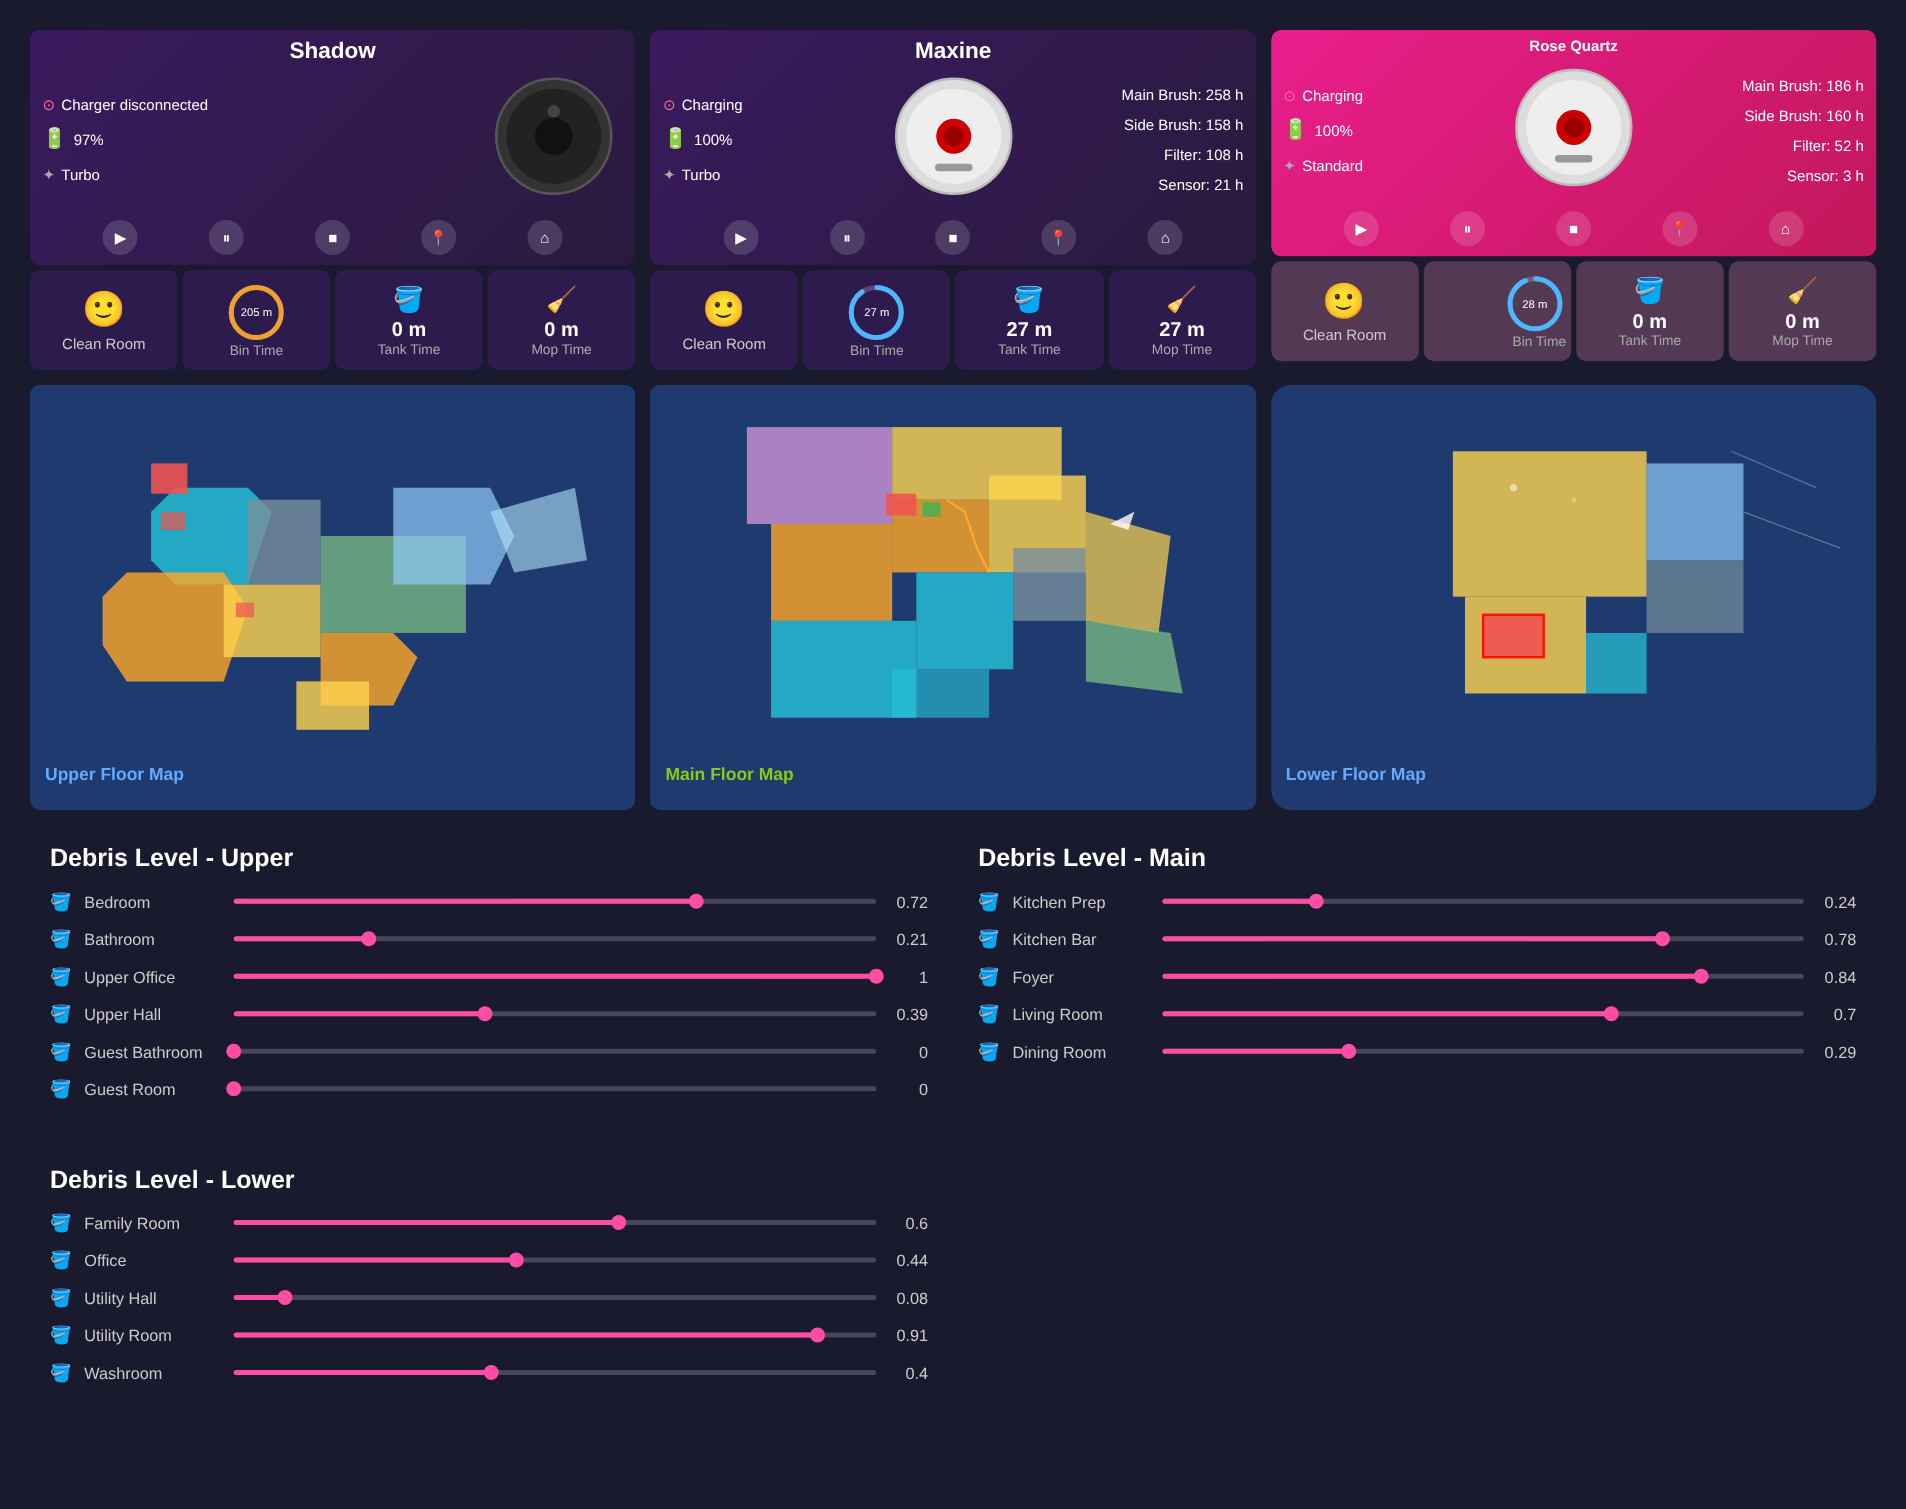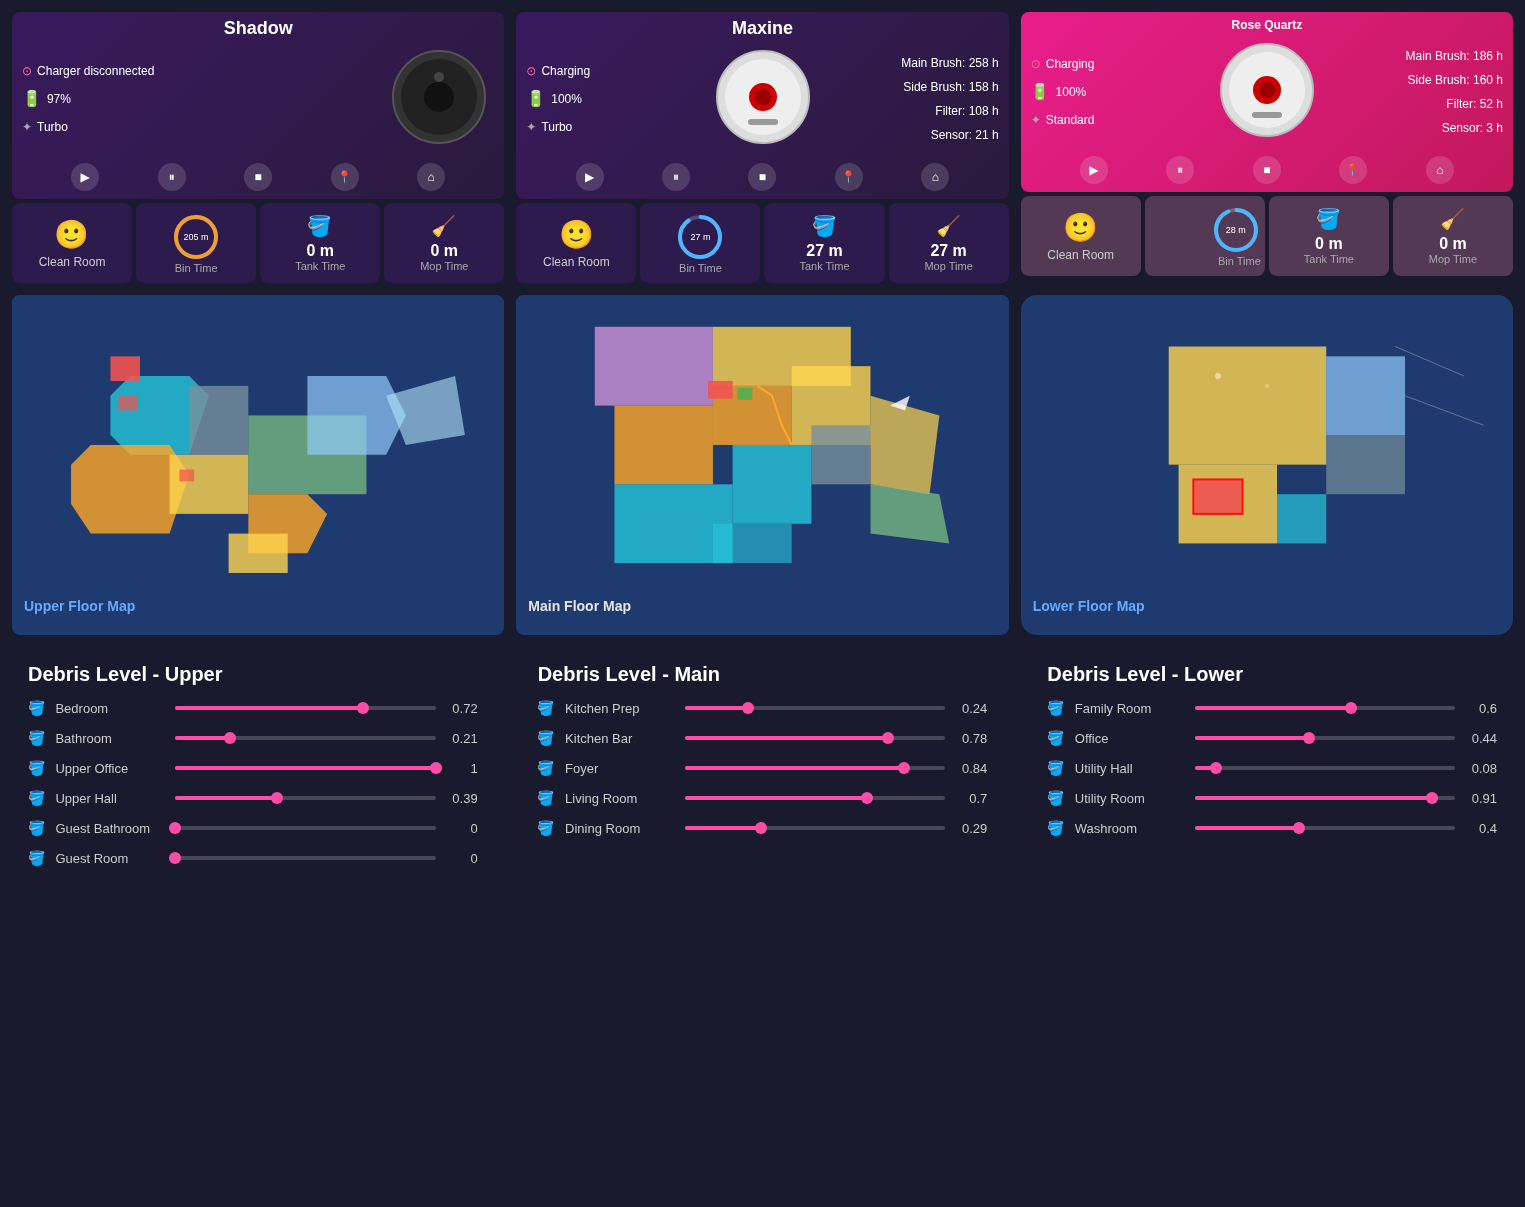--- a/index.html
+++ b/index.html
@@ -13,21 +13,21 @@
       display: flex;
       align-items: center;
       gap: 5px;
       font-size: 12px;
     }
   </style>
 </head>
 <body>
 
 <div id="app">
-    <div style="padding:4px;">
+    <div style="padding:16px;">
       <div style="display:grid;grid-template-columns:1fr 1fr 1fr;gap:4px;padding:4px;">
   <div style="display:flex;flex-direction:column;">
 
     <div style="background:linear-gradient(135deg, #3a1a5e, #2a1a3e);border-radius:8px;overflow:hidden;margin:4px 4px 0;">
       <div style="text-align:center;padding:6px 0 2px;font-size:18px;font-weight:bold;color:#fff;">Shadow</div>
       <div style="display:flex;align-items:center;padding:6px 10px;gap:6px;">
 
         <div style="flex:1;font-size:12px;line-height:2;">
           <div class="row-info">
             <span style="color:#ff6b9d;">⊙</span>
@@ -298,21 +298,21 @@
   <rect x="200" y="230" width="80" height="40" fill="#26c6da" opacity="0.6"></rect>
 
   <rect x="195" y="85" width="25" height="18" fill="#ef5350" opacity="0.9"></rect>
   <rect x="225" y="92" width="15" height="12" fill="#4caf50" opacity="0.9"></rect>
 
   <polyline points="245,90 260,100 270,130 280,150" stroke="#ffa726" stroke-width="2" fill="none"></polyline>
 
   <polygon points="380,110 400,100 395,115" fill="#fff" opacity="0.8"></polygon>
 </svg>
     </div>
-    <div style="padding:8px 12px;font-size:14px;color:#e5e5e5;font-weight:bold;">Main Floor Map</div>
+    <div style="padding:8px 12px;font-size:14px;color:#84cc16;font-weight:bold;">Main Floor Map</div>
   </div>
   <div style="background:#1e3a6e;border-radius:16px;overflow:hidden;height:340px;margin:4px 4px 0;">
     <div style="width:100%;height:295px;background:#1e3a6e;position:relative;overflow:hidden;">
       <svg width="100%" height="295" viewBox="0 0 500 295" style="position:absolute;top:0;left:0;">
   <rect x="0" y="0" width="500" height="295" fill="#1e3a6e"></rect>
   <rect x="150" y="50" width="160" height="120" fill="#ffd54f" opacity="0.8"></rect>
   <rect x="310" y="60" width="80" height="80" fill="#90caf9" opacity="0.7"></rect>
   <rect x="310" y="140" width="80" height="60" fill="#78909c" opacity="0.7"></rect>
   <rect x="160" y="170" width="100" height="80" fill="#ffd54f" opacity="0.8"></rect>
   <rect x="260" y="200" width="50" height="50" fill="#26c6da" opacity="0.7"></rect>
@@ -322,21 +322,21 @@
   <circle cx="200" cy="80" r="3" fill="#fff" opacity="0.5"></circle>
   <circle cx="250" cy="90" r="2" fill="#fff" opacity="0.3"></circle>
 
   <line x1="380" y1="50" x2="450" y2="80" stroke="#fff" stroke-width="1" opacity="0.3"></line>
   <line x1="390" y1="100" x2="470" y2="130" stroke="#fff" stroke-width="1" opacity="0.3"></line>
 </svg>
     </div>
     <div style="padding:8px 12px;font-size:14px;color:#6af;font-weight:bold;">Lower Floor Map</div>
   </div>
       </div>
-      <div style="display:grid;grid-template-columns:1fr 1fr 1fr;gap:20px;padding:4px;">
+      <div style="display:grid;grid-template-columns:1fr 1fr;gap:0;padding:4px;">
   <div style="background:#1a1a2e;padding:16px;border-radius:8px;margin:4px;">
     <div style="font-size:20px;font-weight:bold;color:#fff;margin-bottom:14px;">Debris Level - Upper</div>
 
     <div style="display:flex;align-items:center;margin-bottom:14px;gap:10px;">
       <span style="font-size:14px;color:#aaa;">🪣</span>
       <span style="font-size:13px;color:#ccc;width:110px;">Bedroom</span>
       <div style="flex:1;position:relative;height:4px;background:rgba(255,255,255,0.2);border-radius:2px;">
         <div style="height:4px;background:#ff4da6;border-radius:2px;width:72%;position:relative;">
           <div style="position:absolute;right:-6px;top:-4px;width:12px;height:12px;background:#ff4da6;border-radius:50%;"></div>
         </div>

